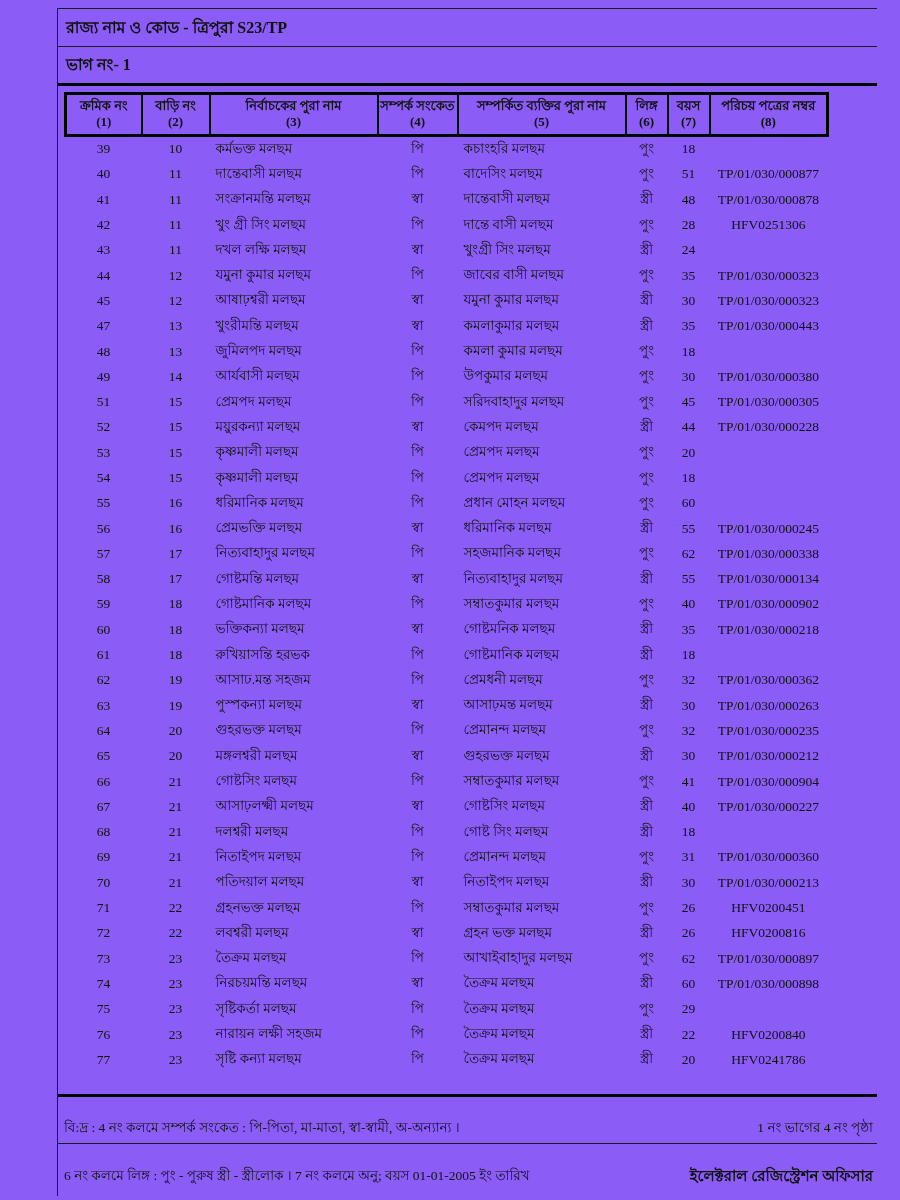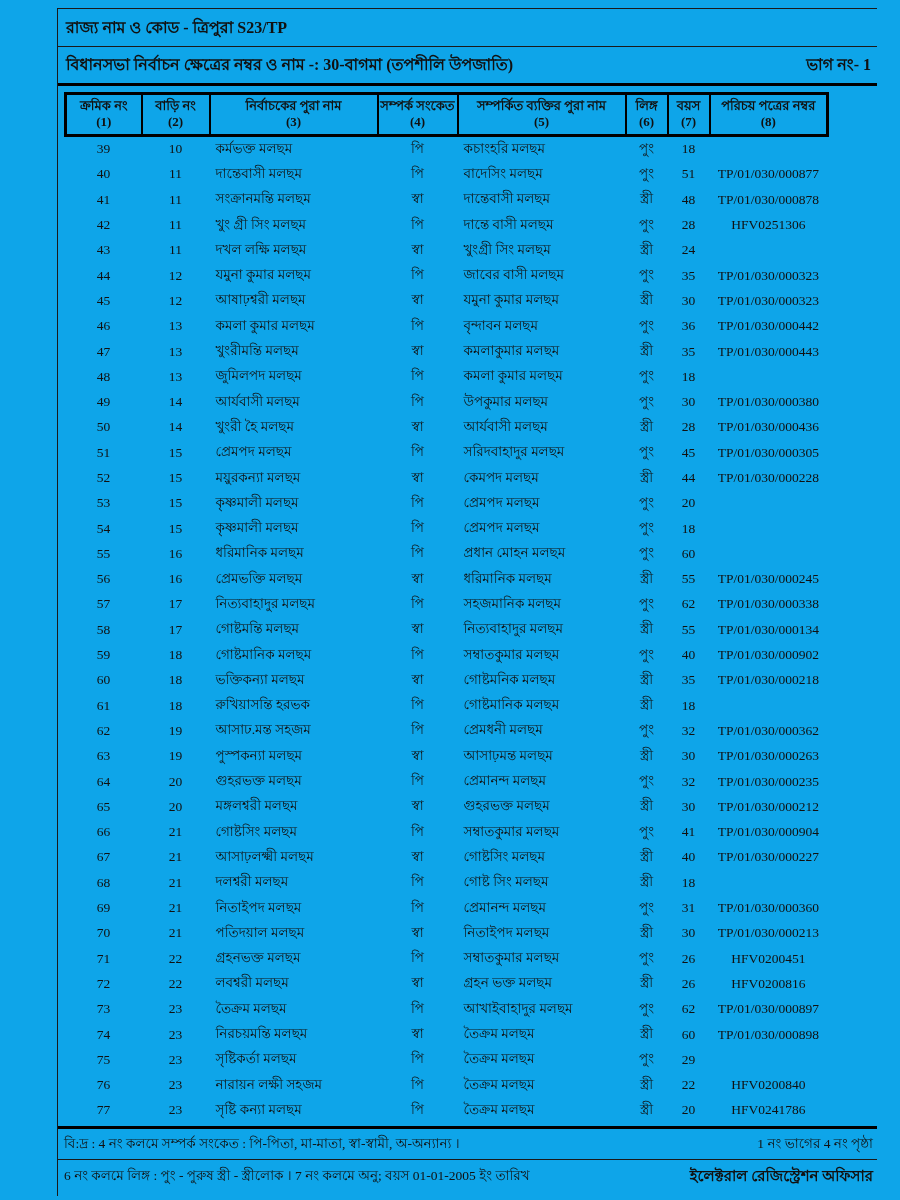--- a/index.html
+++ b/index.html
@@ -1,20 +1,20 @@
 <!DOCTYPE html>
 <html lang="bn"><head>
 <meta charset="utf-8">
 <style>
   html,body{margin:0;padding:0;background:#e8e8e8;}
   .page{
     position:relative;
     width:900px;height:1200px;
     margin:0 auto;
-    background:#0ea5e9;
+    background:#8b5cf6;
     color:#111;
     font-family:"Liberation Serif","DejaVu Serif",serif;
     overflow:hidden;
     box-sizing:border-box;
   }
   .content{
     position:absolute;
     left:57px; top:8px;
     width:820px; height:1188px;
     border-left:1.5px solid #1a1a1a;
@@ -72,35 +72,35 @@
 
   .footer{
     position:absolute;left:0;bottom:4px;width:100%;
     border-top:3px solid #000;
     box-sizing:border-box;
   }
   .foot-row{
     display:flex;justify-content:space-between;align-items:center;
     font-size:13.5px;
     padding:4px 4px 3px 6px;
+    margin-top:16px;
   }
   .foot-row.first{border-bottom:1.5px solid #1a1a1a;}
   .officer{font-weight:bold;font-size:15px;font-family:Liberation Serif, serif;}
   .page-info{white-space:nowrap;}
 </style>
 </head>
 <body>
 
 <div class="page">
   <div class="content">
 
     <div class="hdr-line1">রাজ্য নাম ও কোড - ত্রিপুরা  S23/TP</div>
 
     <div class="hdr-line2">
-      <span>বিধানসভা  নির্বাচন ক্ষেত্রের  নম্বর ও নাম -: 30-বাগমা  (তপশীলি উপজাতি)</span>
       <span class="part-no">ভাগ নং- 1</span>
     </div>
 
     <table class="roll">
       <colgroup>
         <col class="c1">
           <col class="c2">
           <col class="c3">
           <col class="c4">
         <col class="c5">
@@ -209,30 +209,20 @@
             <td>45</td>
             <td>12</td>
             <td>আষাঢ়শ্বরী মলছম</td>
             <td>স্বা</td>
             <td>যমুনা কুমার মলছম</td>
             <td>স্ত্রী</td>
             <td>30</td>
             <td>TP/01/030/000323</td>
           </tr>
           <tr>
-            <td>46</td>
-            <td>13</td>
-            <td>কমলা কুমার মলছম</td>
-            <td>পি</td>
-            <td>বৃন্দাবন মলছম</td>
-            <td>পুং</td>
-            <td>36</td>
-            <td>TP/01/030/000442</td>
-          </tr>
-          <tr>
             <td>47</td>
             <td>13</td>
             <td>খুংরীমন্তি মলছম</td>
             <td>স্বা</td>
             <td>কমলাকুমার মলছম</td>
             <td>স্ত্রী</td>
             <td>35</td>
             <td>TP/01/030/000443</td>
           </tr>
           <tr>
@@ -247,30 +237,20 @@
           </tr>
           <tr>
             <td>49</td>
             <td>14</td>
             <td>আর্যবাসী মলছম</td>
             <td>পি</td>
             <td>উপকুমার মলছম</td>
             <td>পুং</td>
             <td>30</td>
             <td>TP/01/030/000380</td>
-          </tr>
-          <tr>
-            <td>50</td>
-            <td>14</td>
-            <td>খুংরী হৈ মলছম</td>
-            <td>স্বা</td>
-            <td>আর্যবাসী মলছম</td>
-            <td>স্ত্রী</td>
-            <td>28</td>
-            <td>TP/01/030/000436</td>
           </tr>
           <tr>
             <td>51</td>
             <td>15</td>
             <td>প্রেমপদ মলছম</td>
             <td>পি</td>
             <td>সরিদবাহাদুর মলছম</td>
             <td>পুং</td>
             <td>45</td>
             <td>TP/01/030/000305</td>

